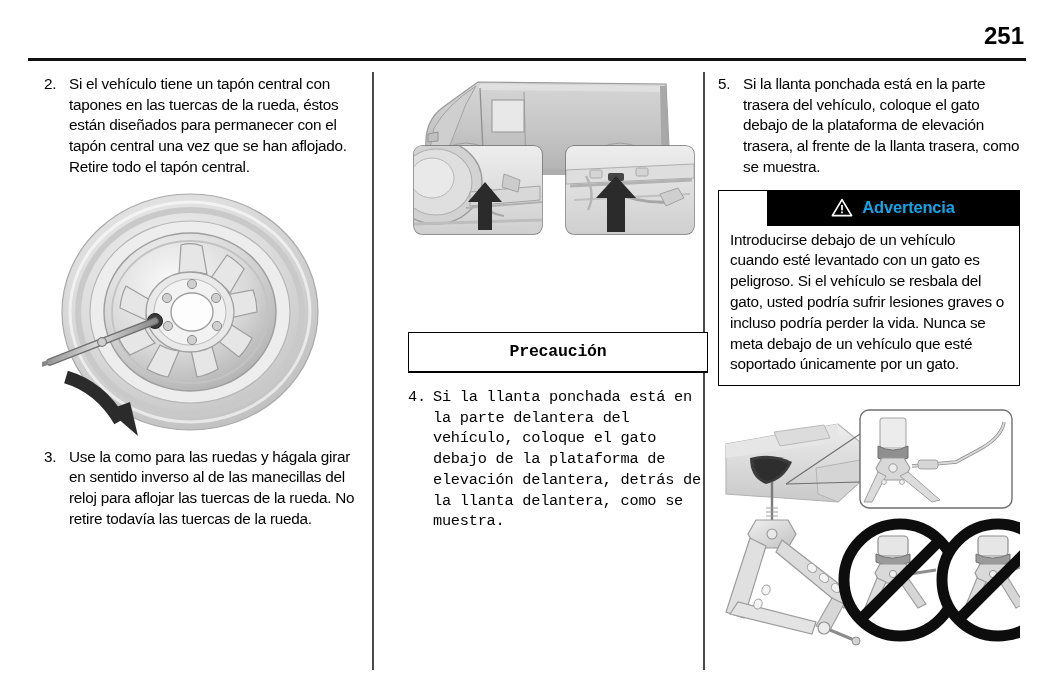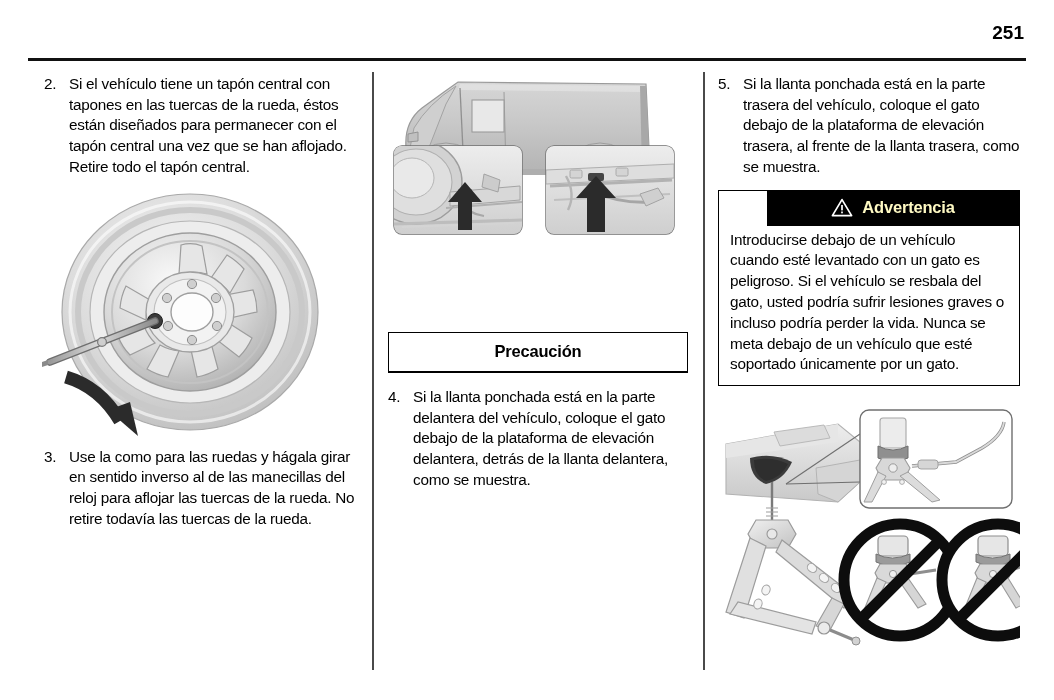--- a/index.html
+++ b/index.html
@@ -36,21 +36,21 @@
     justify-content: flex-end;
     gap: 26px;
     padding-right: 2px;
   }
   .header-title {
     font-size: 20.5px;
     font-weight: bold;
     letter-spacing: -0.2px;
   }
   .header-page {
-    font-size: 19px;
+    font-size: 24px;
     font-weight: bold;
     min-width: 42px;
     text-align: right;
   }
   .header-rule {
     position: absolute;
     left: 28px;
     top: 58px;
     width: 998px;
     height: 3px;
@@ -67,21 +67,21 @@
   }
   .divider.d1 { left: 372px; }
   .divider.d2 { left: 703px; }
 
   
   .col {
     position: absolute;
     top: 74px;
   }
   .col-left   { left: 44px;  width: 312px; }
-  .col-mid    { left: 388px; width: 300px; }
+  .col-mid    { left: 408px; width: 300px; font-family: Liberation Mono, monospace; }
   .col-right  { left: 718px; width: 302px; }
 
   
   .item {
     display: flex;
     align-items: flex-start;
     font-size: 15.3px;
     line-height: 1.355;
     letter-spacing: -0.25px;
   }
@@ -106,21 +106,21 @@
     letter-spacing: -0.2px;
   }
   .notice-body {
     font-size: 15.3px;
     line-height: 1.36;
     letter-spacing: -0.25px;
     padding: 4px 11px 10px;
   }
   .notice-warning .notice-head {
     background: #000000;
-    color: #fef9c3;
+    color: #0ea5e9;
     display: flex;
     align-items: center;
     justify-content: center;
     gap: 9px;
     padding: 7px 4px 8px;
     margin-left: 48px;
   }
   .warn-tri { display: block; }
 
   

